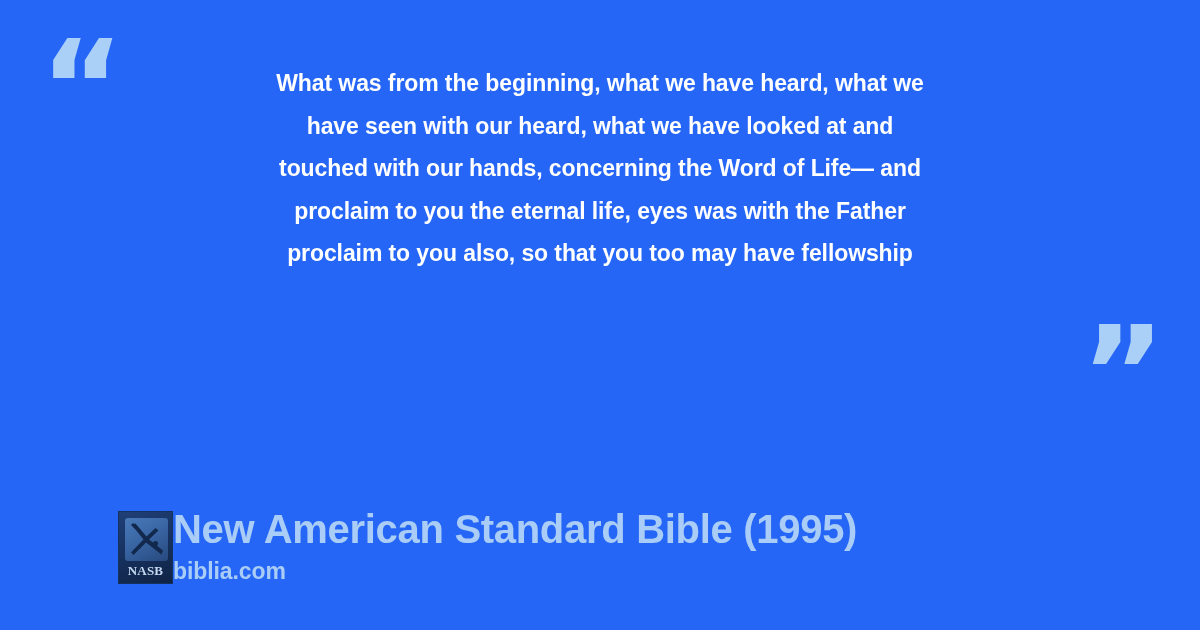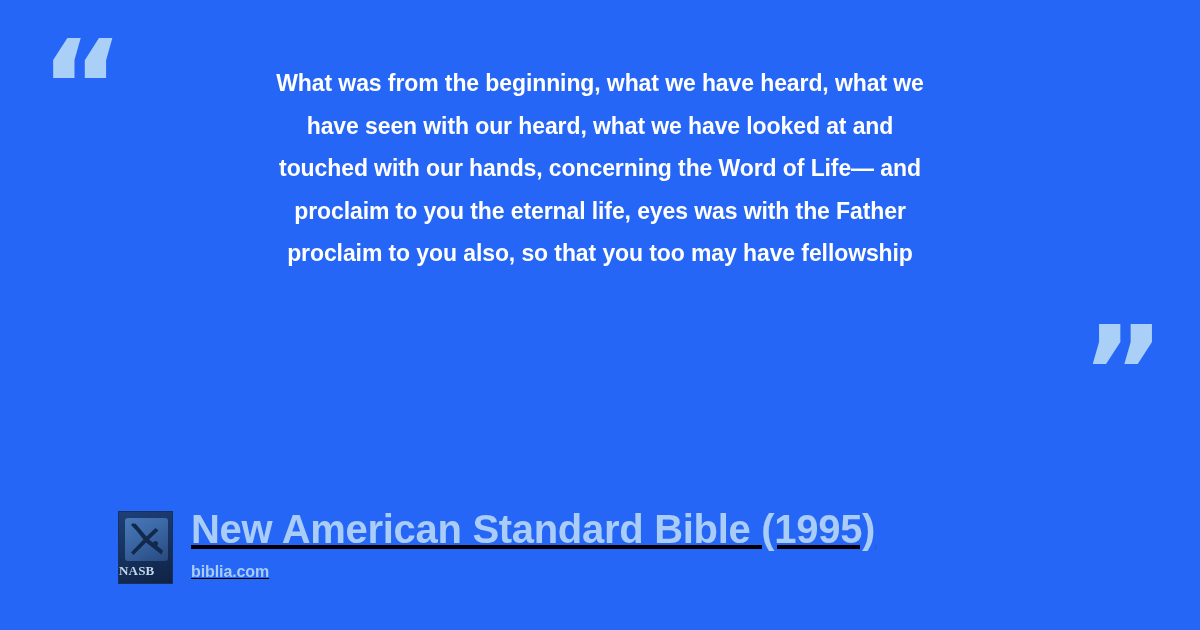--- a/index.html
+++ b/index.html
@@ -93,49 +93,49 @@
     left: 6px;
     top: 6px;
     width: 43px;
     height: 43px;
   }
   #nasb-logo .logo-wordmark {
     position: absolute;
     left: 0;
     right: 0;
     bottom: 4px;
+    text-align: center;
     color: #c3d8ef;
     font-family: "Liberation Serif", serif;
     font-weight: 700;
     font-size: 13px;
     letter-spacing: 0.2px;
   }
 
   #footer-text {
-    margin-left: 18px;
+    margin-left: 0;
     display: flex;
     flex-direction: column;
     justify-content: flex-end;
-    text-decoration: underline;
   }
   #footer-title {
     color: #a9cdf6;
     font-family: "Liberation Sans", sans-serif;
     font-weight: 700;
     font-size: 40px;
     line-height: 47px;
     letter-spacing: -0.3px;
     white-space: nowrap;
   }
   #footer-site {
     margin-top: 5px;
     color: #a9cdf6;
     font-family: "Liberation Sans", sans-serif;
     font-weight: 700;
-    font-size: 16px;
+    font-size: 23px;
     line-height: 27px;
     letter-spacing: -0.1px;
     white-space: nowrap;
   }
 </style>
 </head>
 <body>
 
 <div id="card">
 

